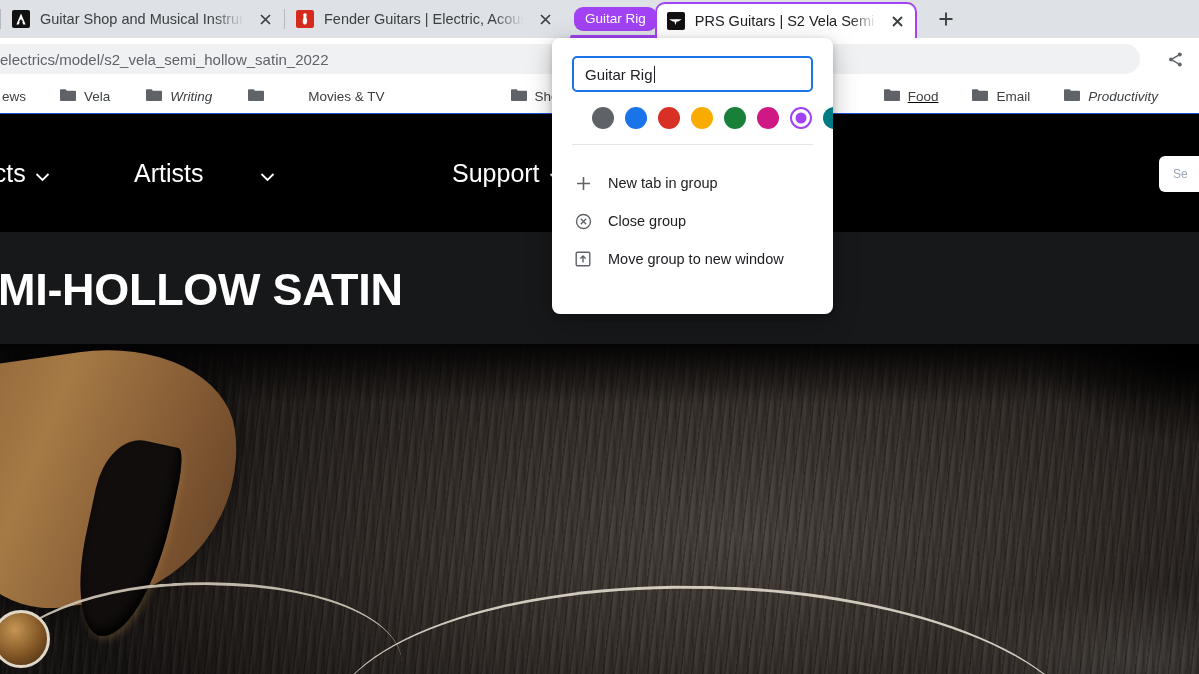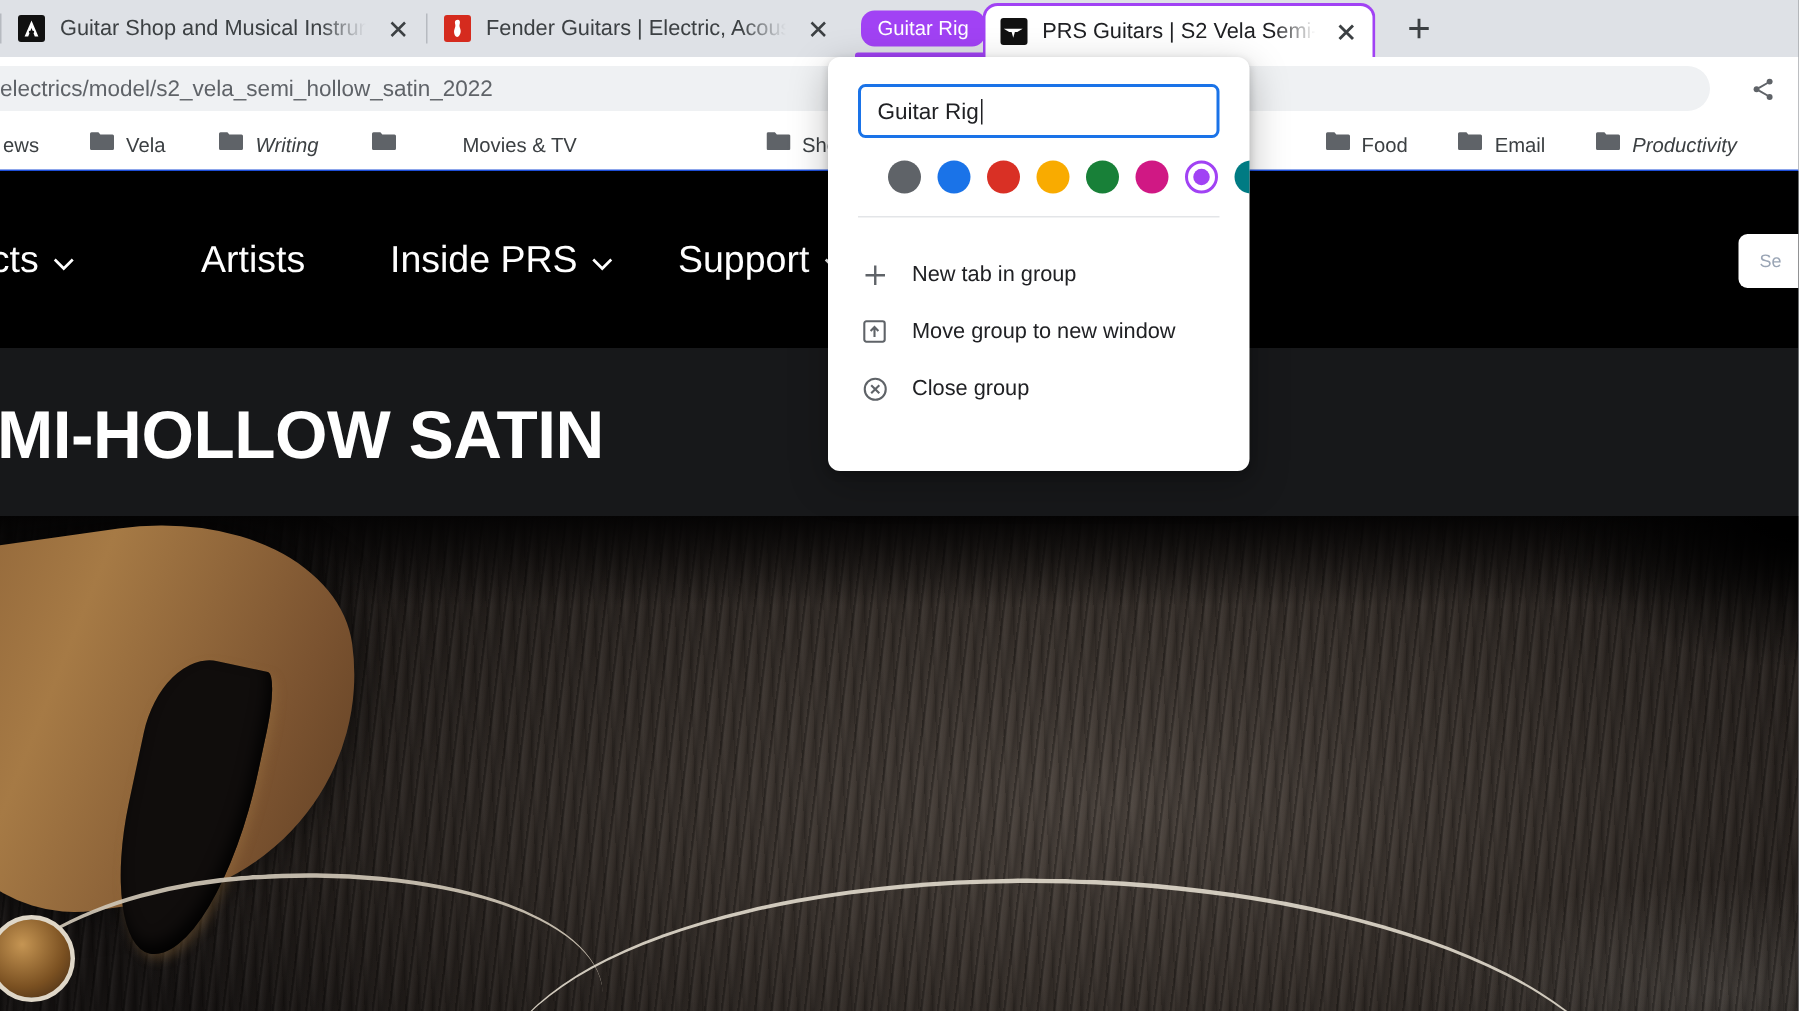--- a/index.html
+++ b/index.html
@@ -424,21 +424,21 @@
             <path d="M0 2.2a1 1 0 0 1 1-1h4.6l1.3 1.5H15a1 1 0 0 1 1 1V12a1 1 0 0 1-1 1H1a1 1 0 0 1-1-1z" fill="#5f6368"></path>
           </svg></span>
         <span class="bm-label">Shopping</span>
       </div>
       <div class="bm" style="margin-left: 20px;">
         <span><svg class="folder-ic" viewBox="0 0 16 14">
             <path d="M0 2.2a1 1 0 0 1 1-1h4.6l1.3 1.5H15a1 1 0 0 1 1 1V12a1 1 0 0 1-1 1H1a1 1 0 0 1-1-1z" fill="#5f6368"></path>
           </svg></span>
         <span class="bm-label"></span>
       </div>
-      <div class="bm" style="margin-left: 216px;">
+      <div class="bm" style="margin-left: 216px; text-decoration: underline;">
         <span><svg class="folder-ic" viewBox="0 0 16 14">
             <path d="M0 2.2a1 1 0 0 1 1-1h4.6l1.3 1.5H15a1 1 0 0 1 1 1V12a1 1 0 0 1-1 1H1a1 1 0 0 1-1-1z" fill="#5f6368"></path>
           </svg></span>
         <span class="bm-label">Food</span>
       </div>
       <div class="bm" style="margin-left: 18px;">
         <span><svg class="folder-ic" viewBox="0 0 16 14">
             <path d="M0 2.2a1 1 0 0 1 1-1h4.6l1.3 1.5H15a1 1 0 0 1 1 1V12a1 1 0 0 1-1 1H1a1 1 0 0 1-1-1z" fill="#5f6368"></path>
           </svg></span>
         <span class="bm-label">Email</span>
@@ -457,21 +457,20 @@
         <div class="nav-item" style="position: absolute; left: -34px;">
           <span>ducts</span>
           <span class="chev"><svg width="15" height="10" viewBox="0 0 15 10">
               <path d="M1.5 2 L7.5 8 L13.5 2" stroke="#fff" stroke-width="1.8" fill="none"></path>
             </svg></span>
         </div>
         <div class="nav-item" style="position: absolute; left: 134px;">
           <span>Artists</span>
         </div>
         <div class="nav-item" style="position: absolute; left: 260px;">
-          <span>Inside PRS</span>
           <span class="chev"><svg width="15" height="10" viewBox="0 0 15 10">
               <path d="M1.5 2 L7.5 8 L13.5 2" stroke="#fff" stroke-width="1.8" fill="none"></path>
             </svg></span>
         </div>
         <div class="nav-item" style="position: absolute; left: 452px;">
           <span>Support</span>
           <span class="chev"><svg width="15" height="10" viewBox="0 0 15 10">
               <path d="M1.5 2 L7.5 8 L13.5 2" stroke="#fff" stroke-width="1.8" fill="none"></path>
             </svg></span>
         </div>
@@ -518,32 +517,32 @@
         <div class="menu-item">
           <span class="menu-ic">
             <svg width="17" height="17" viewBox="0 0 17 17">
               <path d="M8.5 2 V15 M2 8.5 H15" stroke="#5f6368" stroke-width="1.6"></path>
             </svg>
           </span>
           <span class="menu-label">New tab in group</span>
         </div>
         <div class="menu-item">
           <span class="menu-ic">
+            <svg width="17" height="17" viewBox="0 0 17 17" fill="none" stroke="#5f6368" stroke-width="1.4">
+              <circle cx="8.5" cy="8.5" r="7"></circle>
+              <path d="M5.8 5.8 L11.2 11.2 M11.2 5.8 L5.8 11.2"></path>
+            </svg>
+          </span>
+          <span class="menu-label">Close group</span>
+        </div>
+        <div class="menu-item">
+          <span class="menu-ic">
             <svg width="16" height="16" viewBox="0 0 16 16" fill="none" stroke="#5f6368" stroke-width="1.4">
               <rect x="1.2" y="1.2" width="13.6" height="13.6" rx="1.4"></rect>
               <path d="M8 11.6 V5.2 M5.4 7.6 L8 5 L10.6 7.6"></path>
             </svg>
           </span>
           <span class="menu-label">Move group to new window</span>
         </div>
-        <div class="menu-item">
-          <span class="menu-ic">
-            <svg width="17" height="17" viewBox="0 0 17 17" fill="none" stroke="#5f6368" stroke-width="1.4">
-              <circle cx="8.5" cy="8.5" r="7"></circle>
-              <path d="M5.8 5.8 L11.2 11.2 M11.2 5.8 L5.8 11.2"></path>
-            </svg>
-          </span>
-          <span class="menu-label">Close group</span>
-        </div>
       </div>
   </div>
 
 </div>
 
 </body></html>

